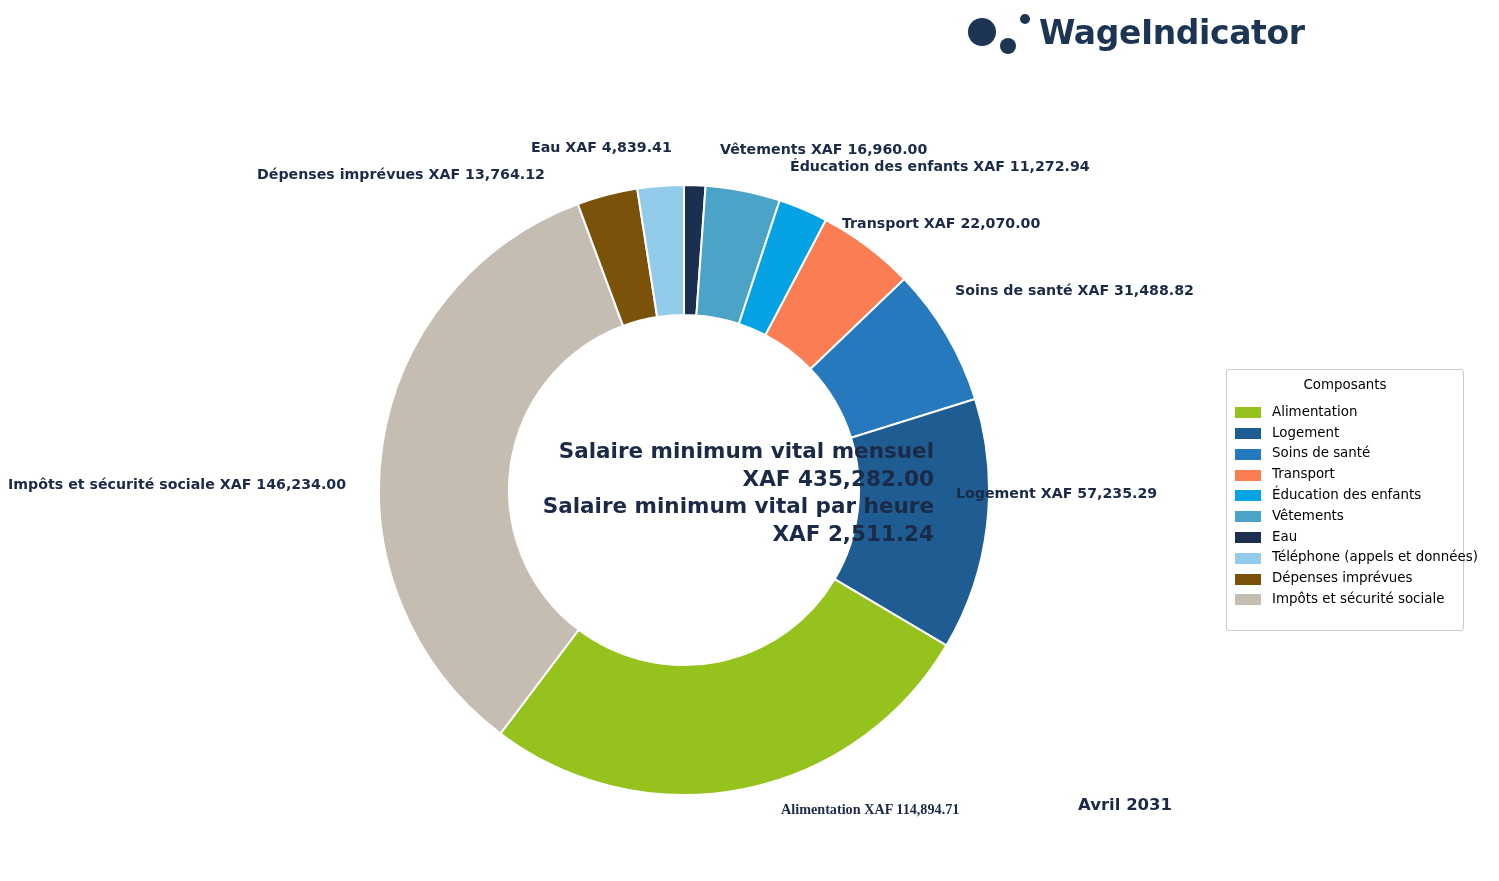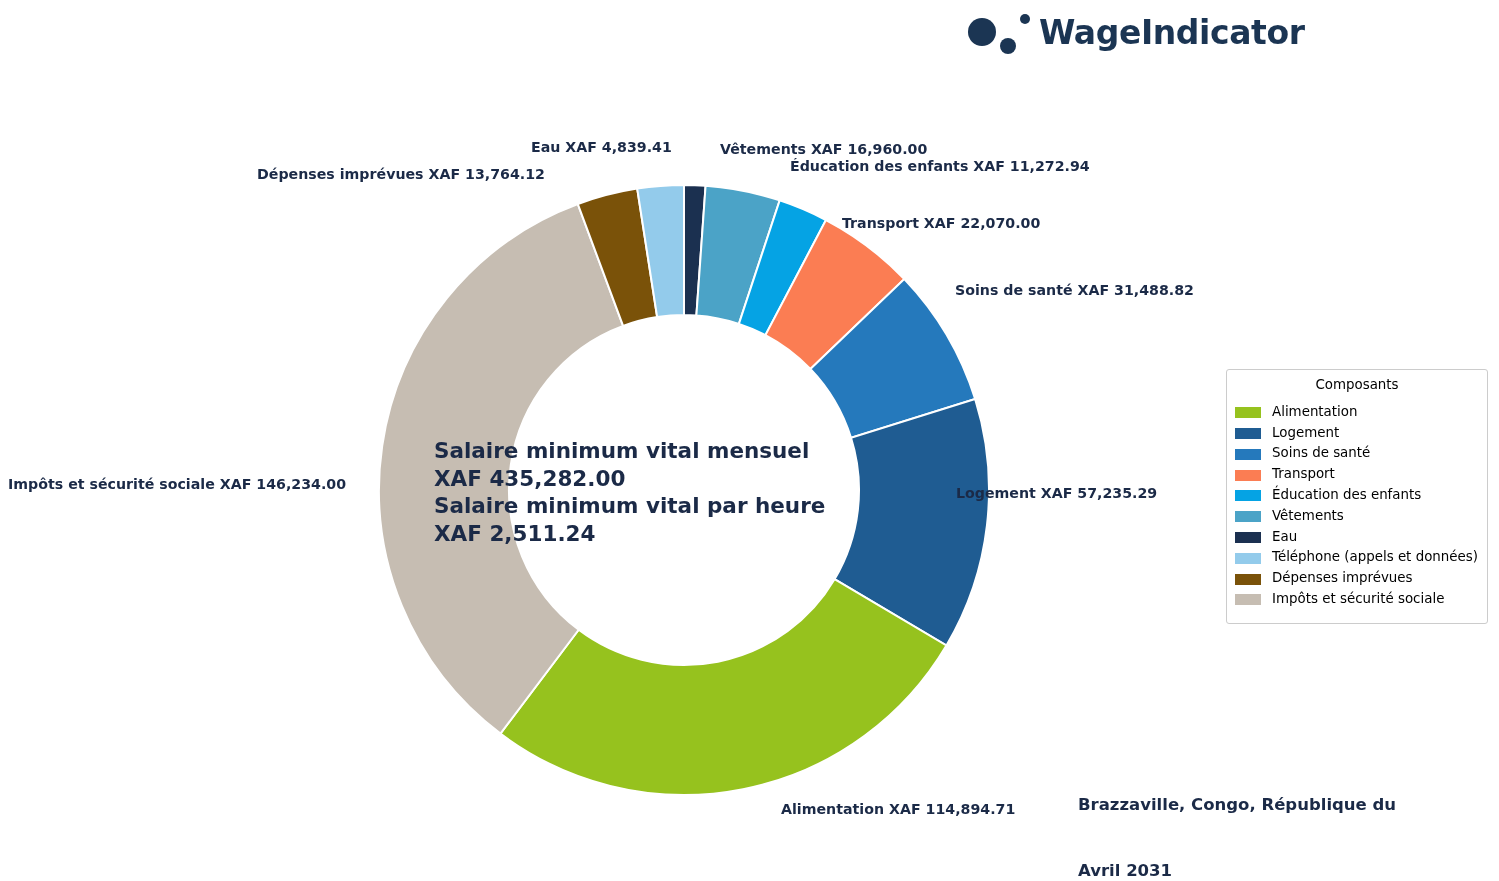--- a/index.html
+++ b/index.html
@@ -19,34 +19,34 @@
     font-size:33px;font-weight:bold;color:#1b3553;margin-left:9px;letter-spacing:-0.4px;
     white-space:nowrap;line-height:1;
   }
 
   
   #chart-area{position:absolute;left:0;top:0;width:1499px;height:881px;}
   #donut-svg{position:absolute;left:379px;top:185px;}
 
   #center-text{
     position:absolute;left:434px;top:437px;width:500px;
-    text-align:left;font-size:21.5px;font-weight:bold;line-height:1.28;
+    text-align:right;font-size:21.5px;font-weight:bold;line-height:1.28;
     color:#1b2a47;white-space:pre;pointer-events:none;
   }
 
   .slice-label{
     position:absolute;font-size:14.2px;font-weight:bold;color:#1b2a47;
     white-space:nowrap;line-height:1.18;
   }
 
   
   #legend{
-    position:absolute;left:1226px;top:369px;width:262px;
+    position:absolute;left:1226px;top:369px;width:238px;
     border:1px solid #cccccc;border-radius:3px;background:#ffffff;
-    padding:6px 8px 18px 8px;box-sizing:border-box;
+    padding:6px 8px 25px 8px;box-sizing:border-box;
   }
   #legend-title{
     text-align:center;font-size:13.4px;color:#000000;margin-bottom:4px;line-height:1.3;
   }
   .legend-row{display:flex;align-items:flex-end;height:20.8px;}
   .legend-swatch{width:26px;height:11px;flex:0 0 26px;margin-right:11px;}
   .legend-label{font-size:13.4px;color:#000000;white-space:nowrap;line-height:1;}
 
   
   #caption{
@@ -96,21 +96,21 @@
   <div class="slice-label" style="left:790px;top:158px;">Éducation des enfants XAF 11,272.94</div>
 
   <div class="slice-label" style="left:842px;top:191px;margin-top:24px;">Transport XAF 22,070.00</div>
 
   <div class="slice-label" style="left:955px;top:282px;">Soins de santé XAF 31,488.82</div>
 
   <div class="slice-label" style="left:956px;top:485px;">Logement XAF 57,235.29</div>
 
   <div class="slice-label" style="left:8px;top:476px;">Impôts et sécurité sociale XAF 146,234.00</div>
 
-  <div class="slice-label" style="left:781px;top:801px;">Alimentation XAF 114,894.71</div>
+  <div class="slice-label" style="left:781px;top:801px;font-family:Liberation Serif, serif;">Alimentation XAF 114,894.71</div>
 </div>
 
 <div id="legend">
   <div id="legend-title">Composants</div>
   <div id="legend-rows">
       <div class="legend-row">
         <span class="legend-swatch" style="background: rgb(150, 194, 30);"></span>
         <span class="legend-label">Alimentation</span>
       </div>
       <div class="legend-row">
@@ -146,15 +146,14 @@
         <span class="legend-label">Dépenses imprévues</span>
       </div>
       <div class="legend-row">
         <span class="legend-swatch" style="background: rgb(198, 189, 178);"></span>
         <span class="legend-label">Impôts et sécurité sociale</span>
       </div>
     </div>
 </div>
 
 <div id="caption">
-  <div>Brazzaville, Congo, République du</div>
   <div>Avril 2031</div>
 </div>
 
 </body></html>

